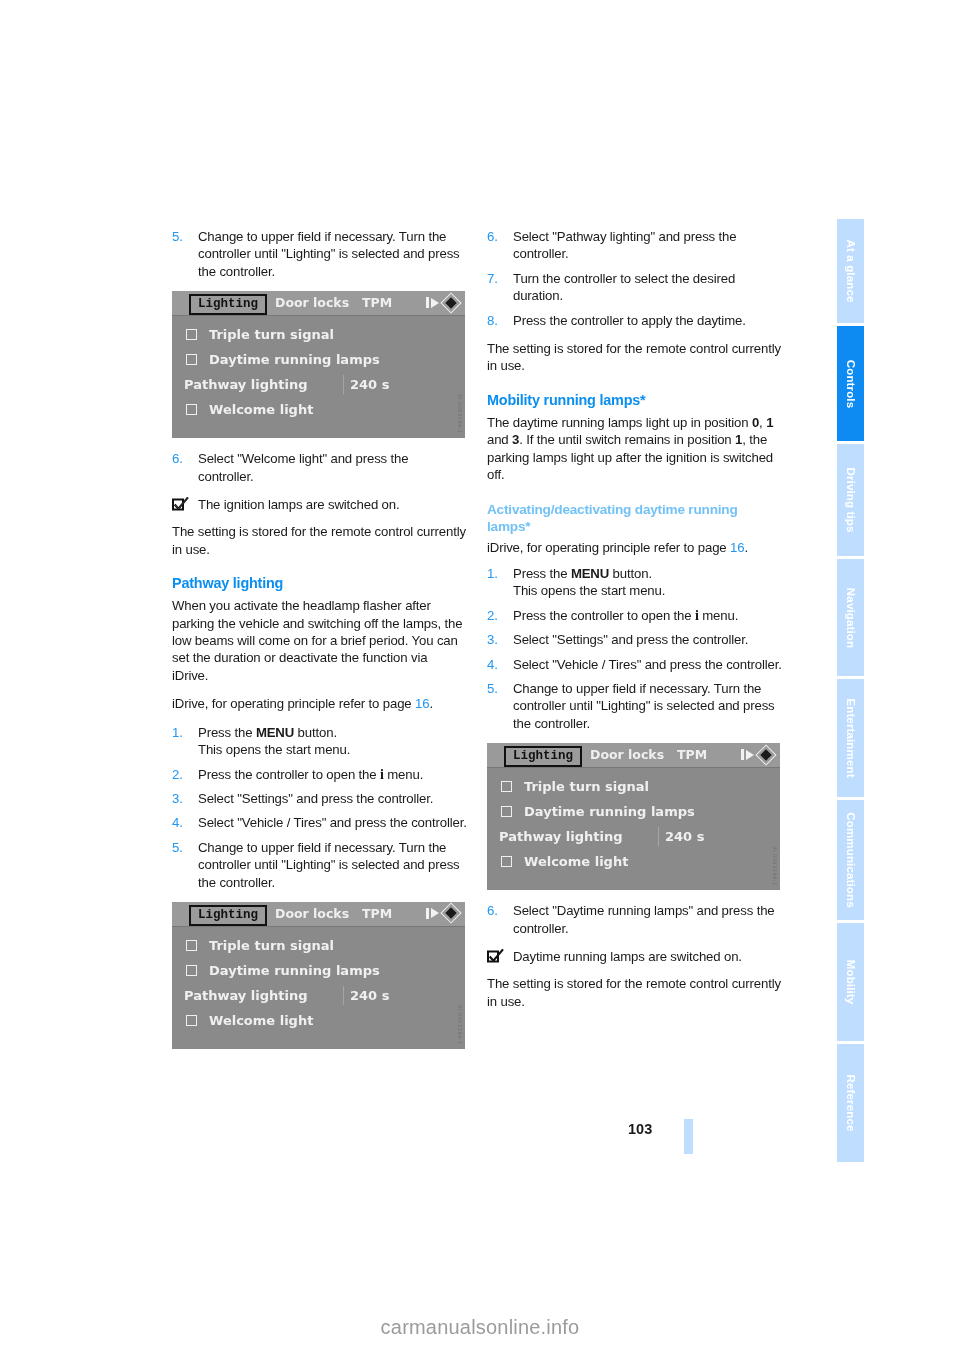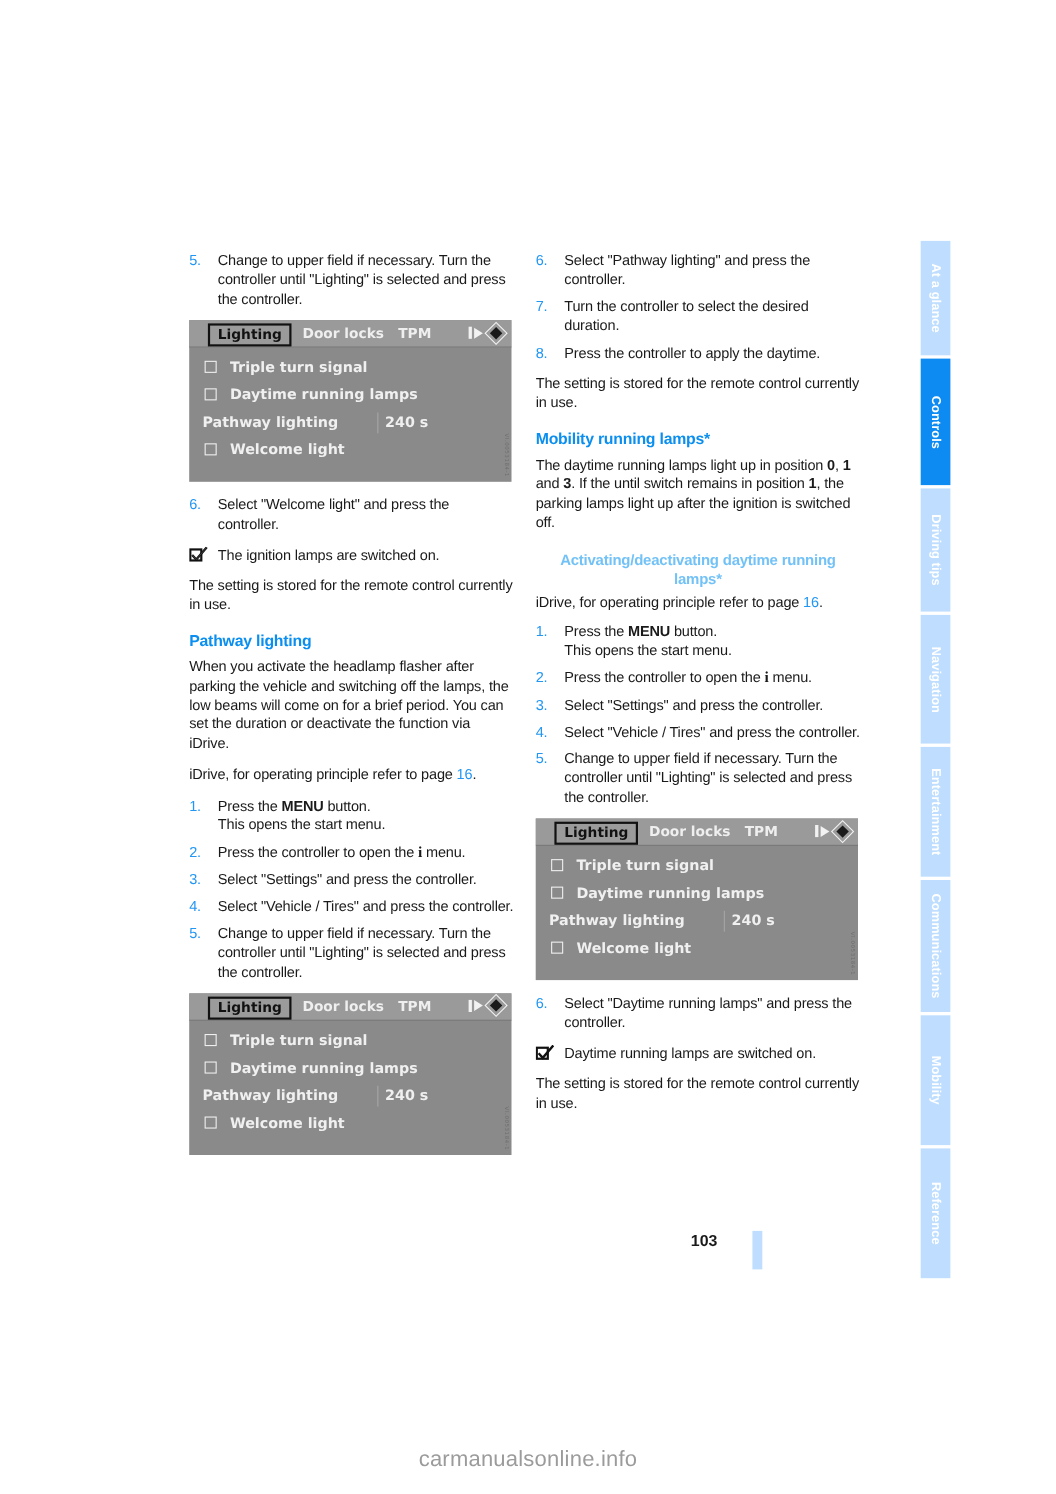--- a/index.html
+++ b/index.html
@@ -72,21 +72,20 @@
     margin: 16px 0 5px 0;
     letter-spacing: -0.2px;
   }
   h3.subheading {
     font-size: 13.6px;
     line-height: 17px;
     font-weight: bold;
     color: #72c2f7;
     margin: 18px 0 4px 0;
     letter-spacing: -0.2px;
-    text-align: center;
   }
 
   .pageref { color: #2196f3; }
   .bold { font-weight: bold; }
   .imark {
     font-weight: bold;
     font-family: "Liberation Serif", serif;
     font-size: 14px;
   }
 
@@ -126,20 +125,21 @@
   .idrive .tab-sel {
     position: absolute;
     left: 17px; top: 3px;
     padding: 1px 7px 2px 7px;
     border: 2px solid #111;
     background: #9b9b9b;
     color: #111;
     font-size: 12.5px;
     font-weight: 600;
     line-height: 14px;
+    font-family: Liberation Mono, monospace;
   }
   .idrive .tab {
     position: absolute;
     top: 5px;
     color: #efefef;
     font-size: 12.5px;
     font-weight: 600;
     line-height: 14px;
     text-align: center;
   }

